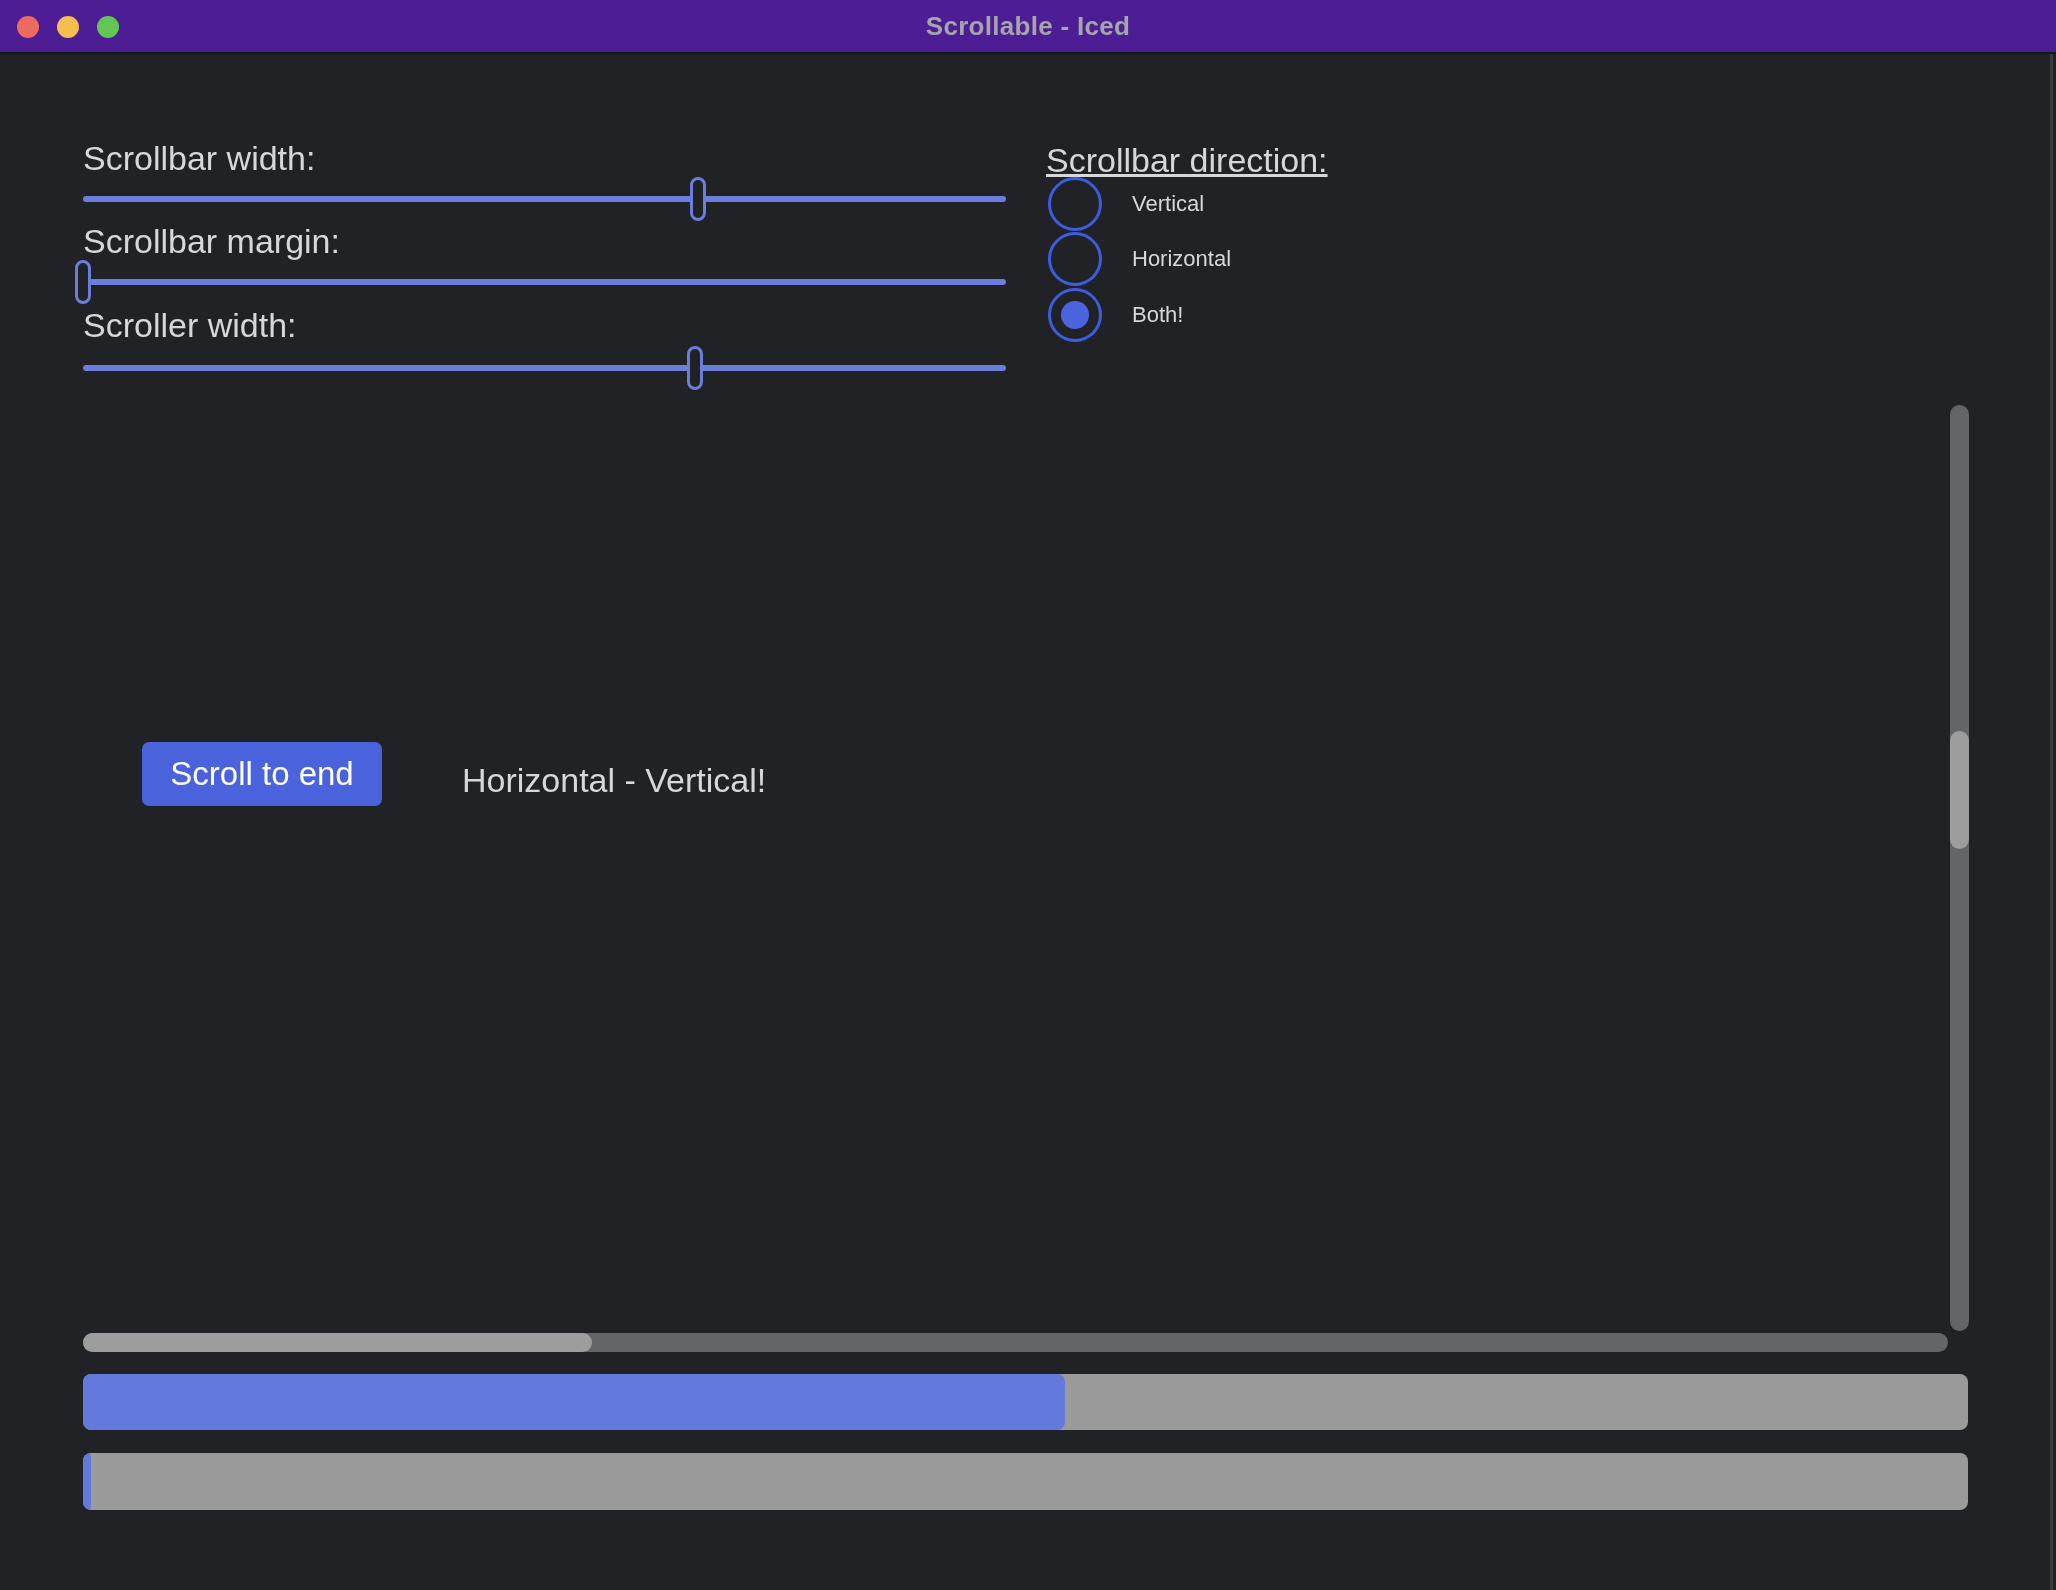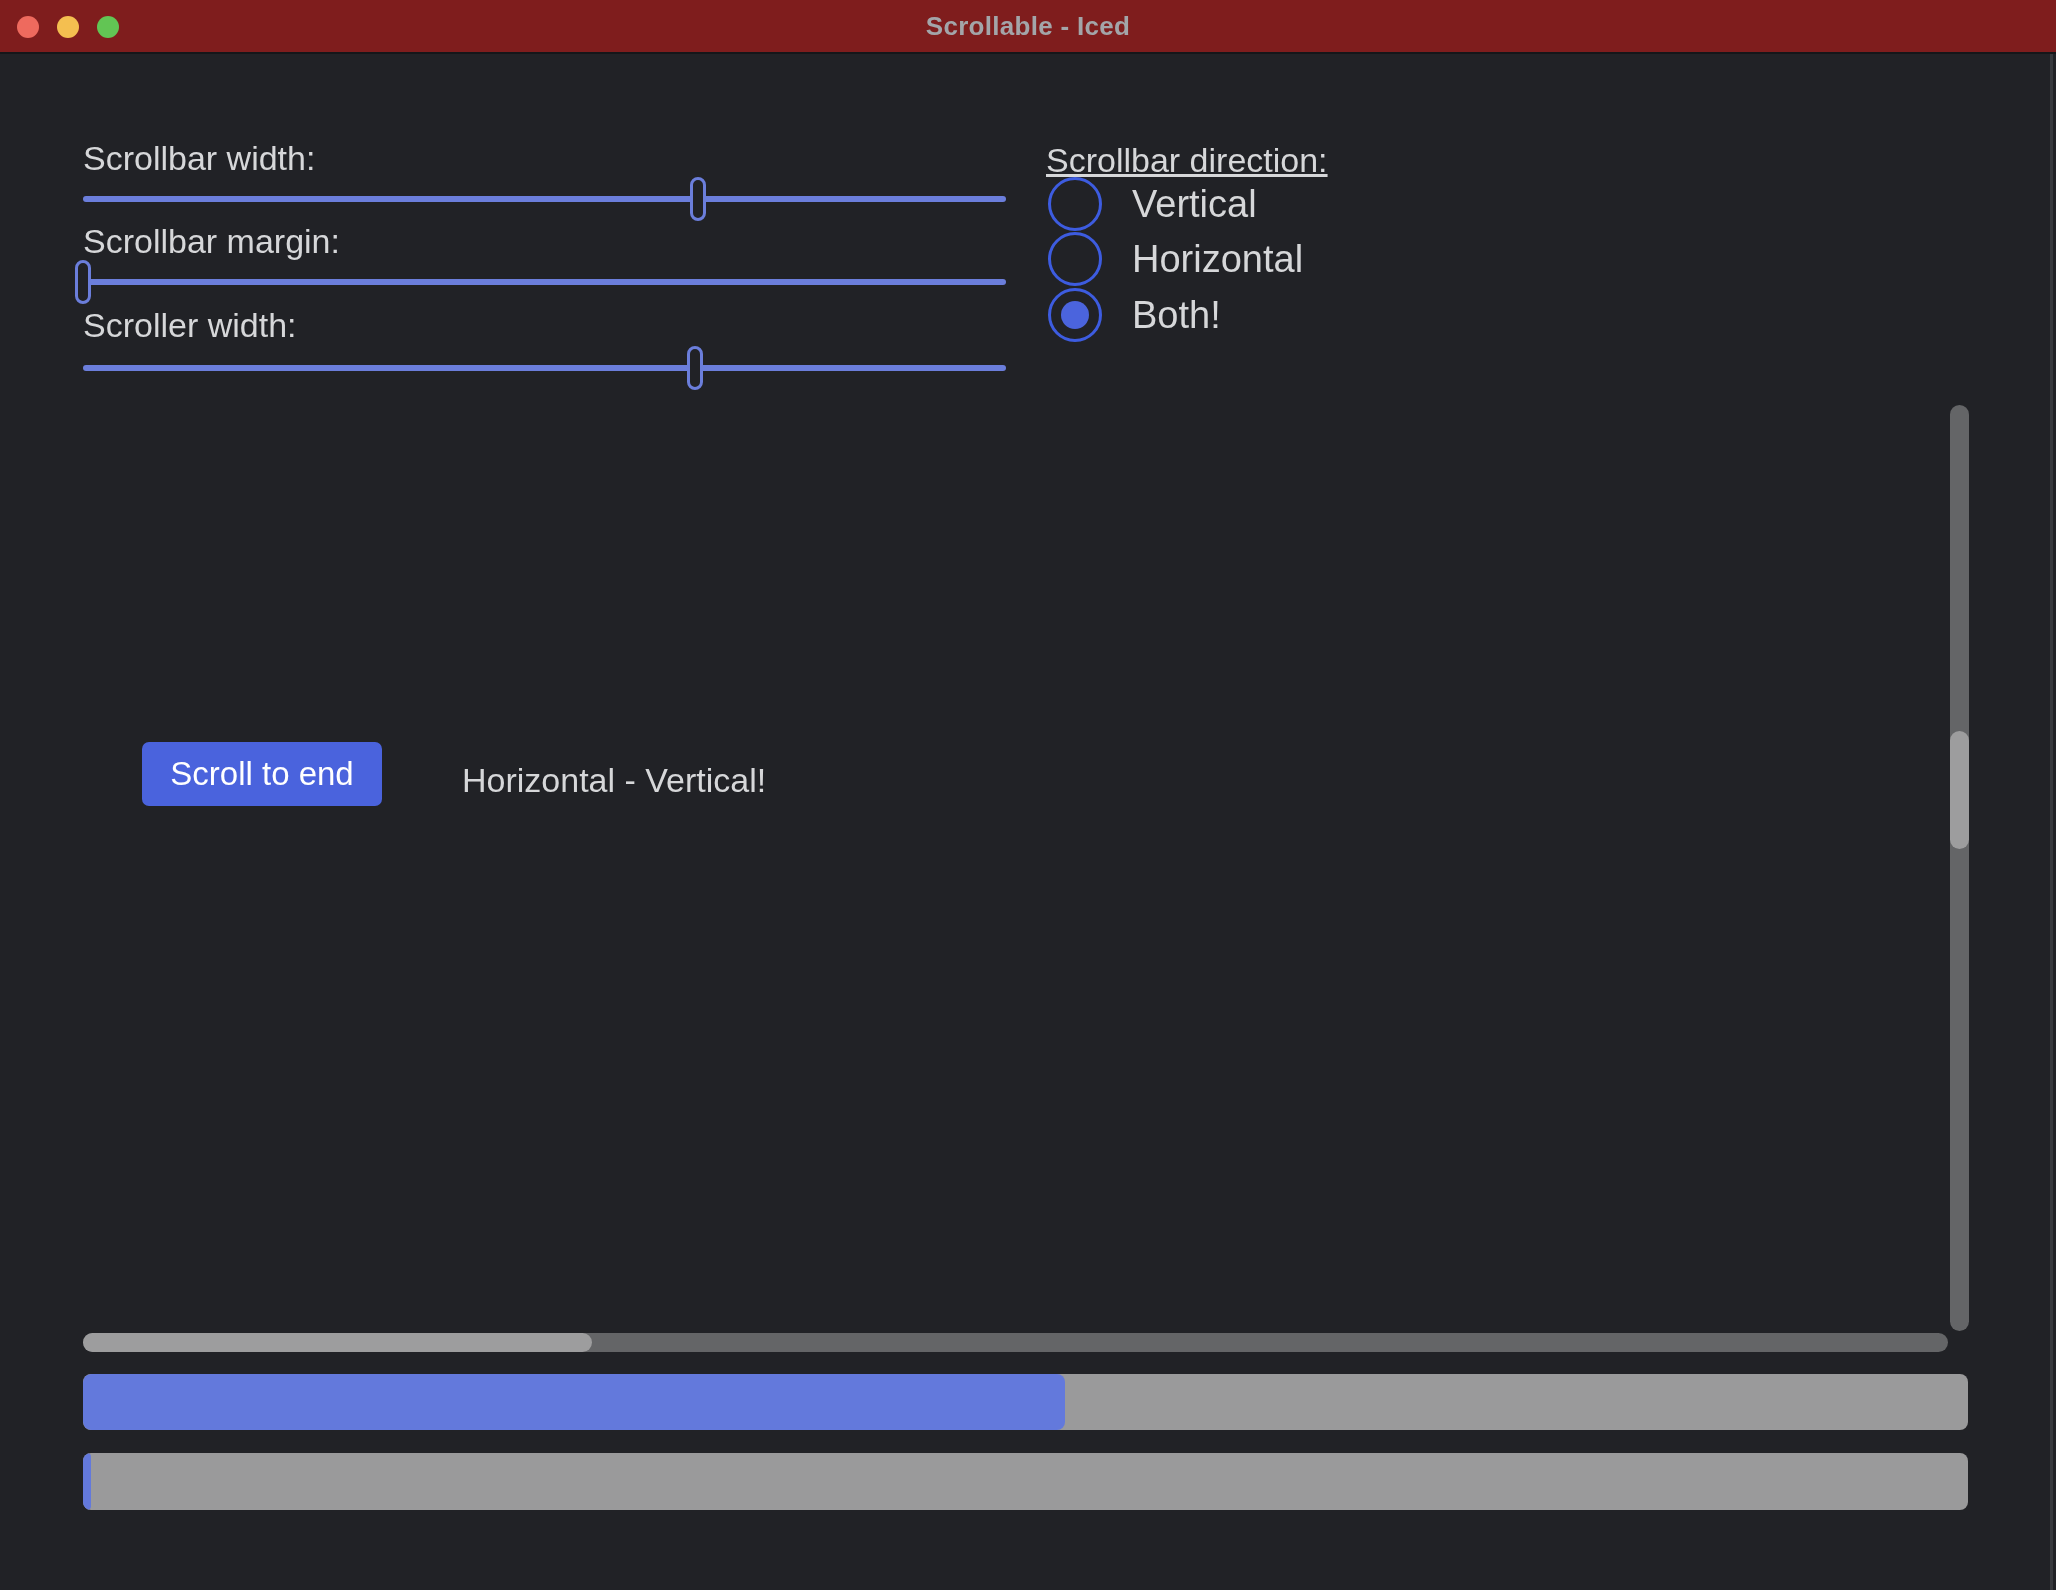--- a/index.html
+++ b/index.html
@@ -6,42 +6,42 @@
   html,body { width:2056px; height:1590px; }
   body {
     font-family:"Liberation Sans","DejaVu Sans",sans-serif;
     background:#212226;
     position:relative;
     overflow:hidden;
   }
   
   .titlebar {
     position:absolute; left:0; top:0; width:2056px; height:54px;
-    background:#7f1d1d; border-bottom:2px solid #151619;
+    background:#4c1d95; border-bottom:2px solid #151619;
     display:flex; align-items:center; justify-content:center;
   }
   .traffic { position:absolute; left:0; top:0; height:54px; display:flex; align-items:center; gap:18px; padding-left:17px; }
   .light { width:22px; height:22px; border-radius:50%; }
   .title-text { font-size:26px; font-weight:bold; color:#a3a5a9; letter-spacing:.3px; }
   
   .win-edge { position:absolute; top:54px; right:3px; width:3px; height:1536px; background:#4b4d50; opacity:.55; }
   
   .label { position:absolute; font-size:34px; color:#d6d7d9; white-space:nowrap; }
   .slider { position:absolute; left:83px; width:923px; height:46px; cursor:pointer; }
   .slider .rail { position:absolute; left:0; right:0; top:50%; height:6px; transform:translateY(-50%); background:#6b7edb; border-radius:3px; }
   .slider .handle {
     position:absolute; top:50%; width:16px; height:44px;
     transform:translate(-50%,-50%);
     background:#212226; border:3px solid #6b7edb; border-radius:9px;
   }
   .radio-row { position:absolute; display:flex; align-items:center; gap:30px; cursor:pointer; }
   .radio-circle { width:54px; height:54px; border-radius:50%; border:3px solid #3d5ce0; display:flex; align-items:center; justify-content:center; flex:0 0 auto; }
   .radio-dot { width:28px; height:28px; border-radius:50%; background:transparent; }
   .radio-row.selected .radio-dot { background:#4b64dd; }
-  .radio-label { font-size:38px; color:#d6d7d9; white-space:nowrap; }
+  .radio-label { font-size:22px; color:#d6d7d9; white-space:nowrap; }
   
   .btn {
     position:absolute; left:142px; top:742px; width:240px; height:64px;
     background:#4a63dd; border:none; border-radius:7px;
     color:#ffffff; font-size:33px; font-family:inherit; cursor:pointer;
     display:flex; align-items:center; justify-content:center;
   }
   .status-text { position:absolute; left:462px; top:742px; height:76px; display:flex; align-items:center; font-size:34px; color:#d6d7d9; }
   .v-scrollbar { position:absolute; left:1950px; top:405px; width:19px; height:926px; background:#646567; border-radius:10px; cursor:pointer; }
   .v-scrollbar .thumb { position:absolute; left:0; width:19px; background:#9d9d9e; border-radius:10px; cursor:grab; }

